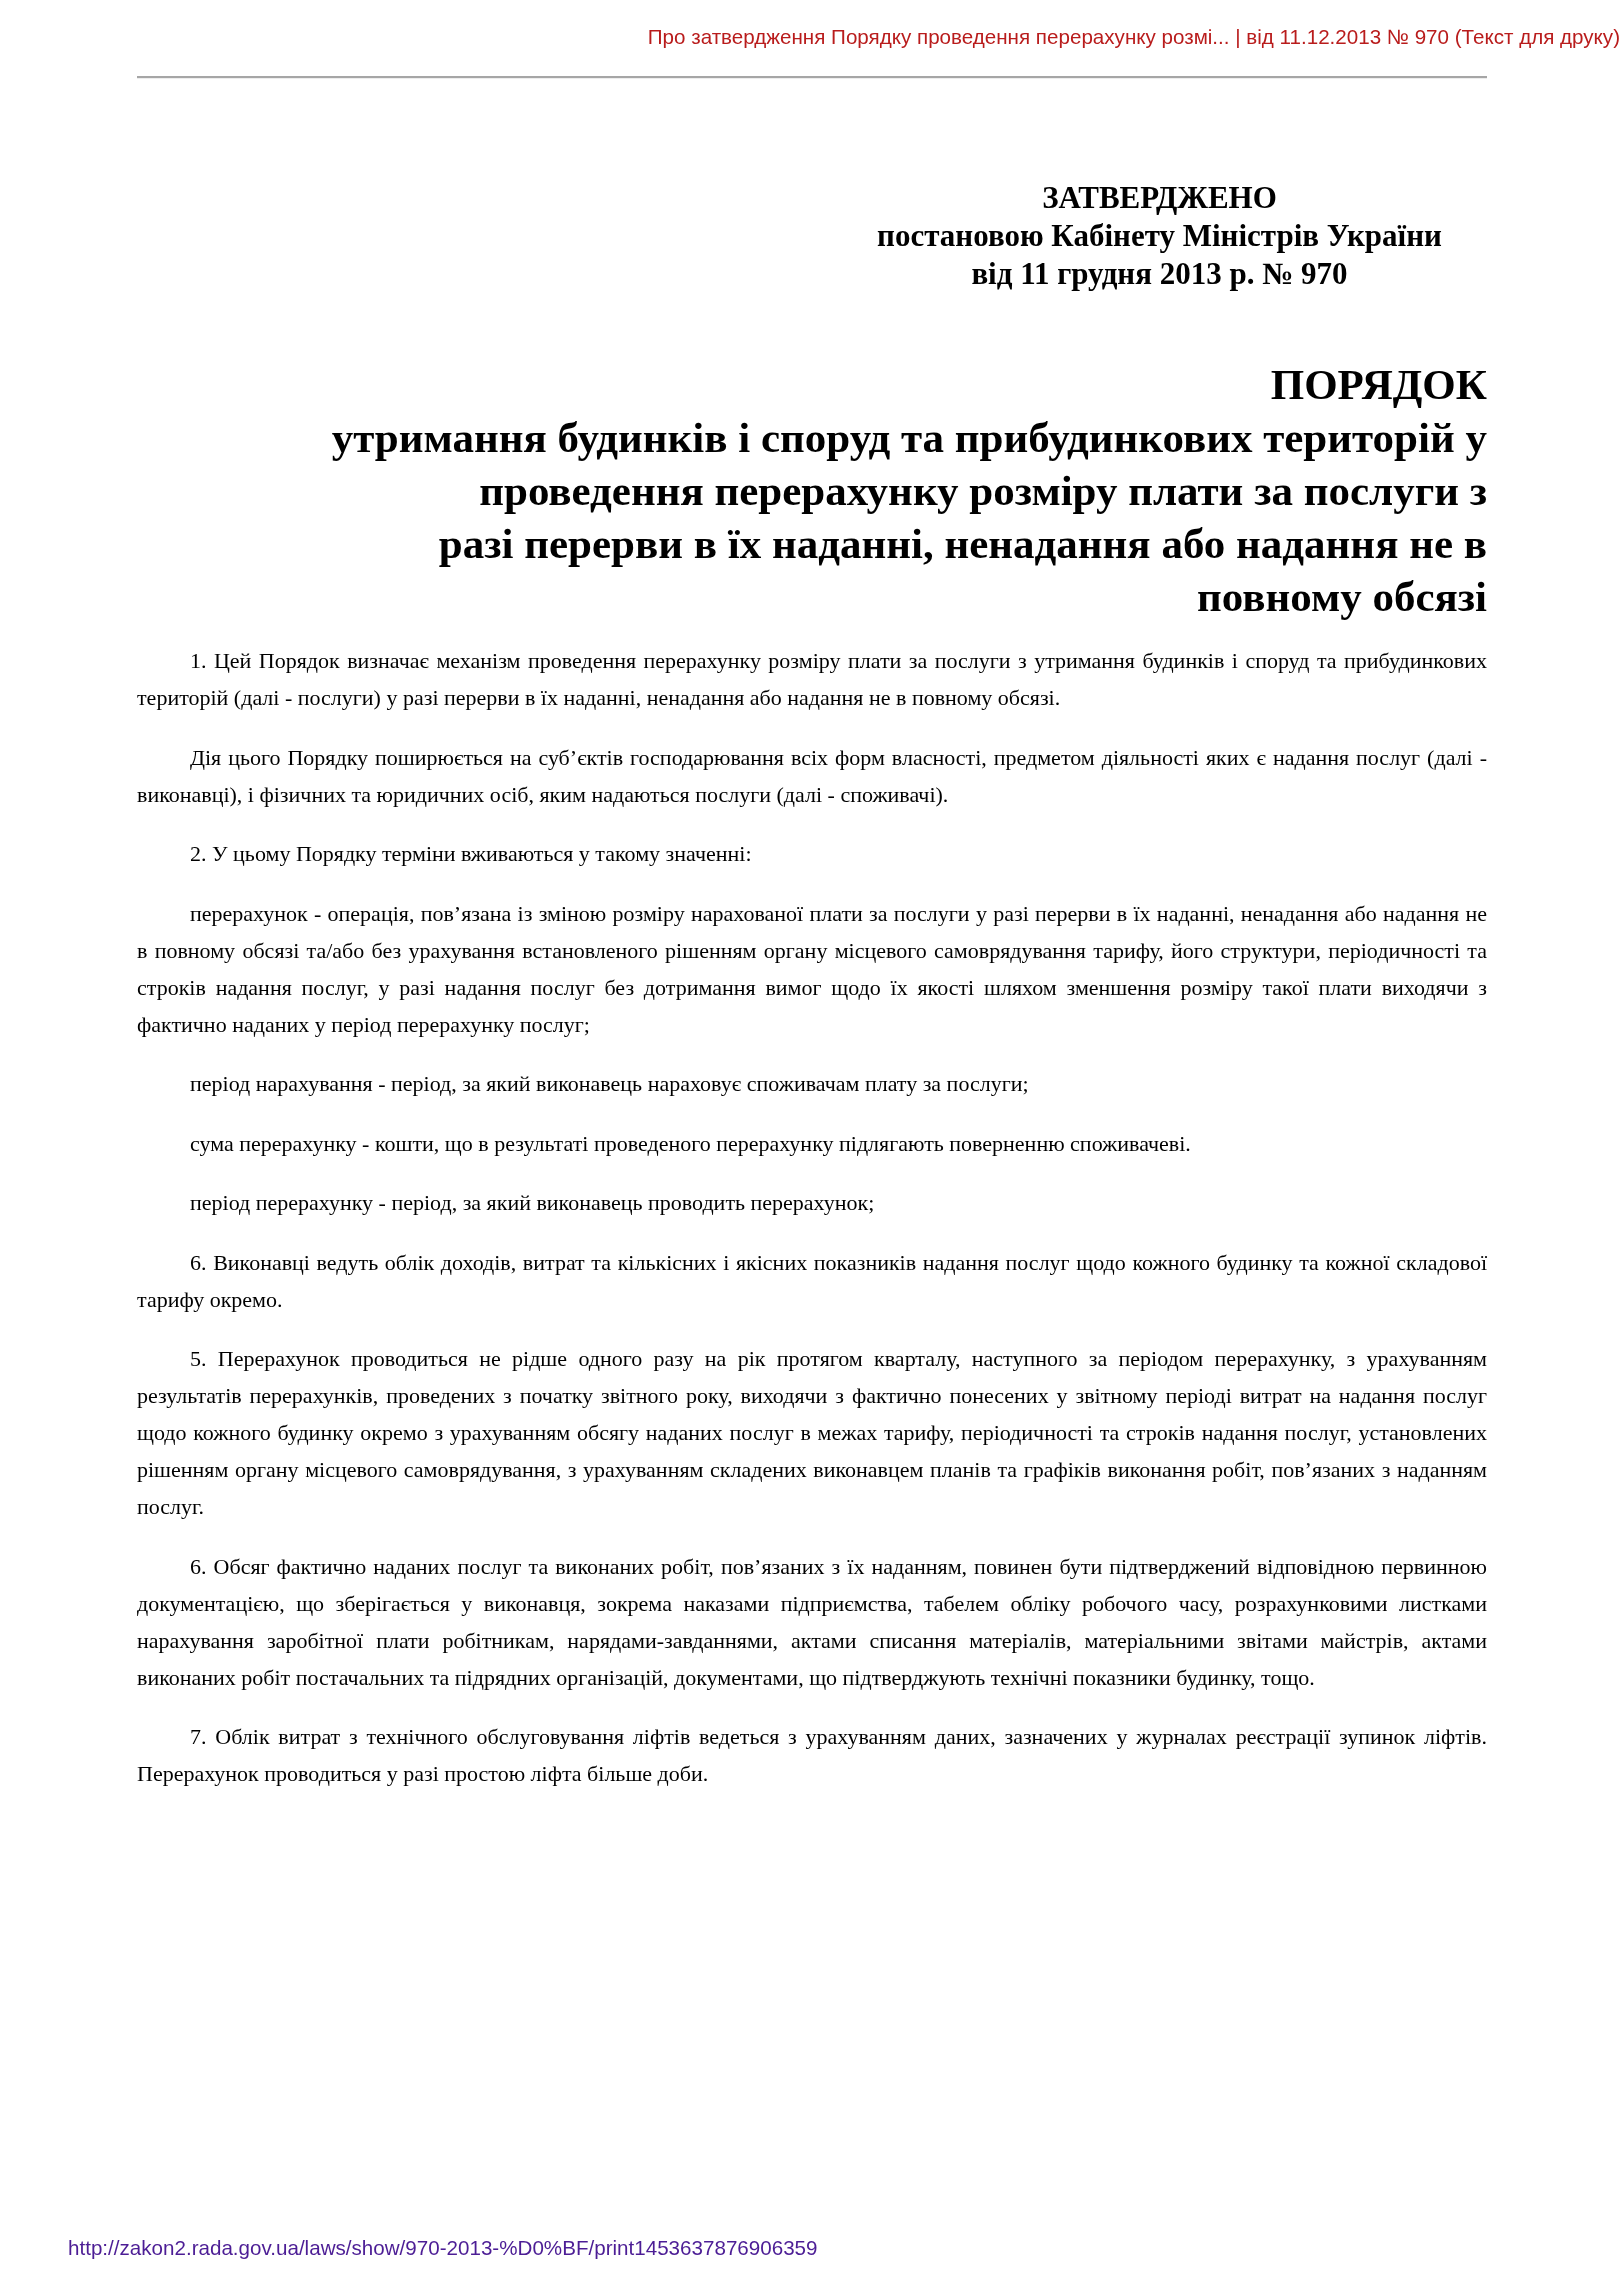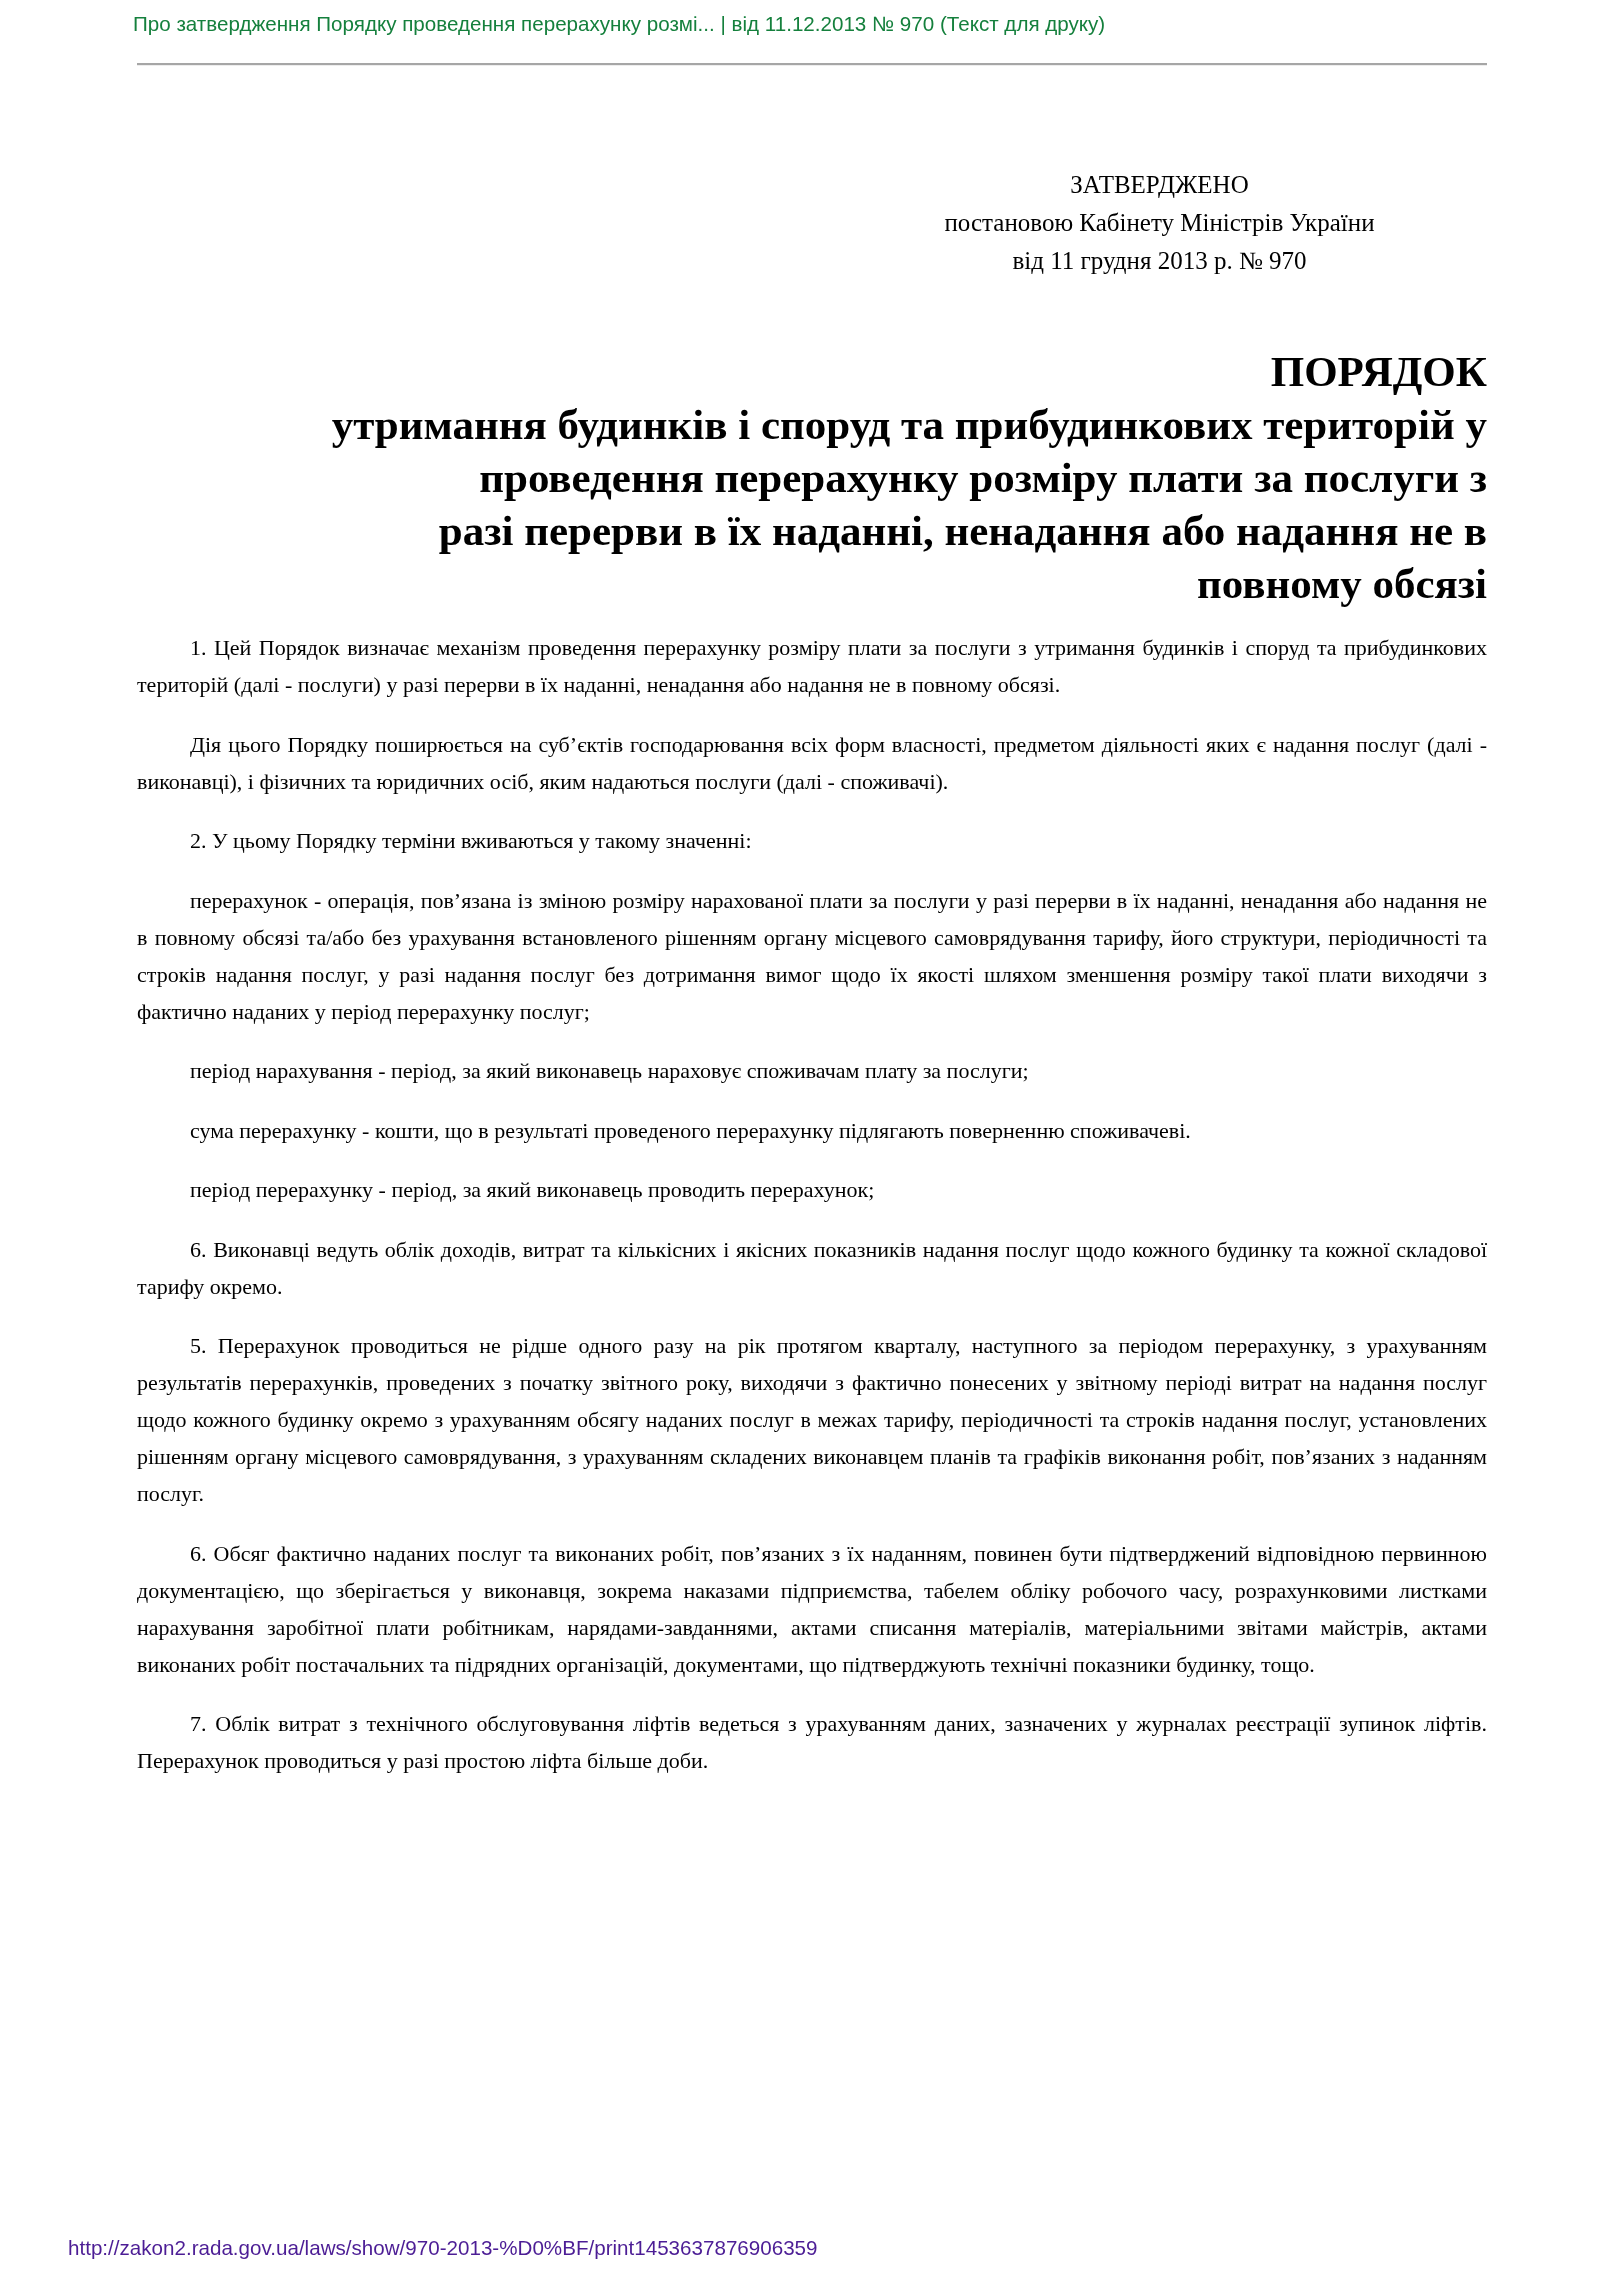--- a/index.html
+++ b/index.html
@@ -8,45 +8,45 @@
     width: 1620px;
     height: 2293px;
     background: #ffffff;
     overflow: hidden;
     box-sizing: border-box;
     font-family: "Liberation Serif", serif;
     color: #000000;
   }
   
   .print-header {
-    padding-top: 11px;
+    padding-top: 24px;
     padding-left: 133px;
-    text-align: left;
+    text-align: right;
     font-family: "Liberation Sans", sans-serif;
     font-size: 20.6px;
     line-height: 25.5px;
-    color: #15803d;
+    color: #b91c1c;
     white-space: nowrap;
   }
   .header-rule {
     margin: 26.5px 133px 0 137px;
     height: 0;
     border-top: 2.9px solid #a6a6a6;
     border-bottom: 1px solid #ededed;
   }
   .content {
     padding: 0 133px 0 137px;
   }
   
   .approved {
     margin: 100px 23.5px 0 auto;
     width: 608px;
     text-align: center;
-    font-weight: normal;
-    font-size: 25px;
+    font-weight: bold;
+    font-size: 31px;
     line-height: 38px;
   }
   
   .doc-title {
     margin-top: 65px;
     text-align: right;
     font-weight: bold;
     font-size: 43px;
     line-height: 53px;
   }

